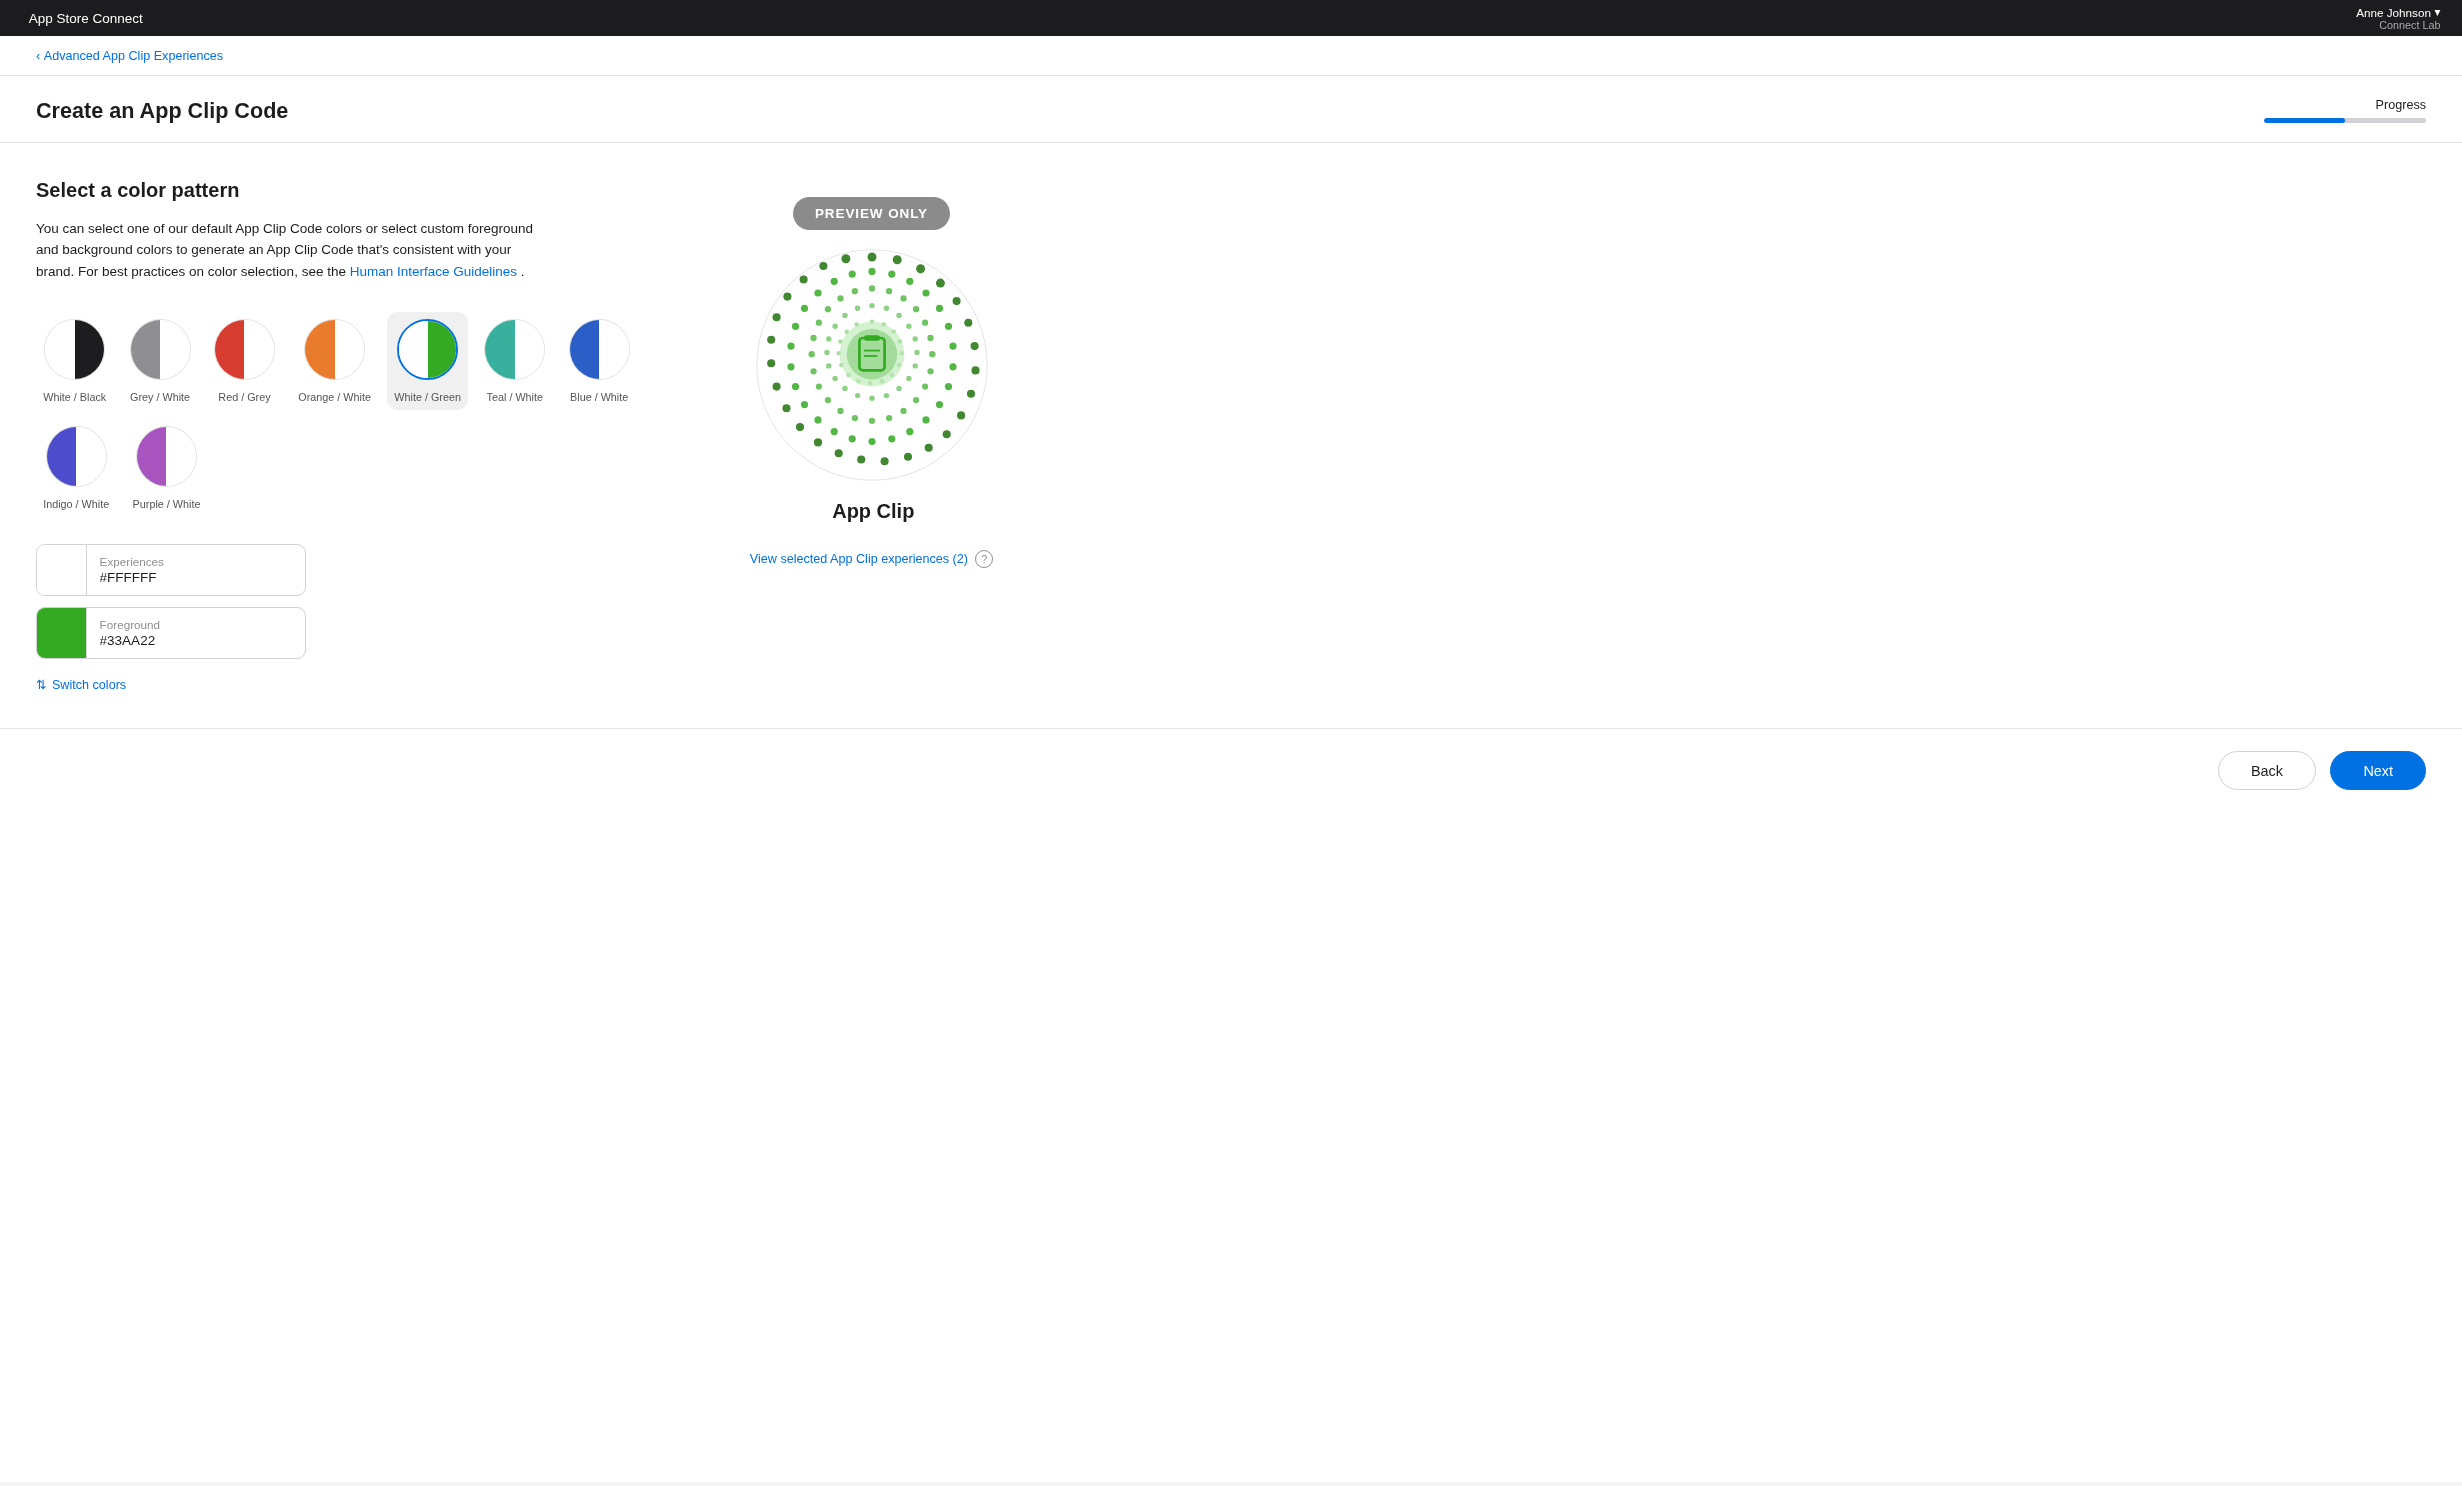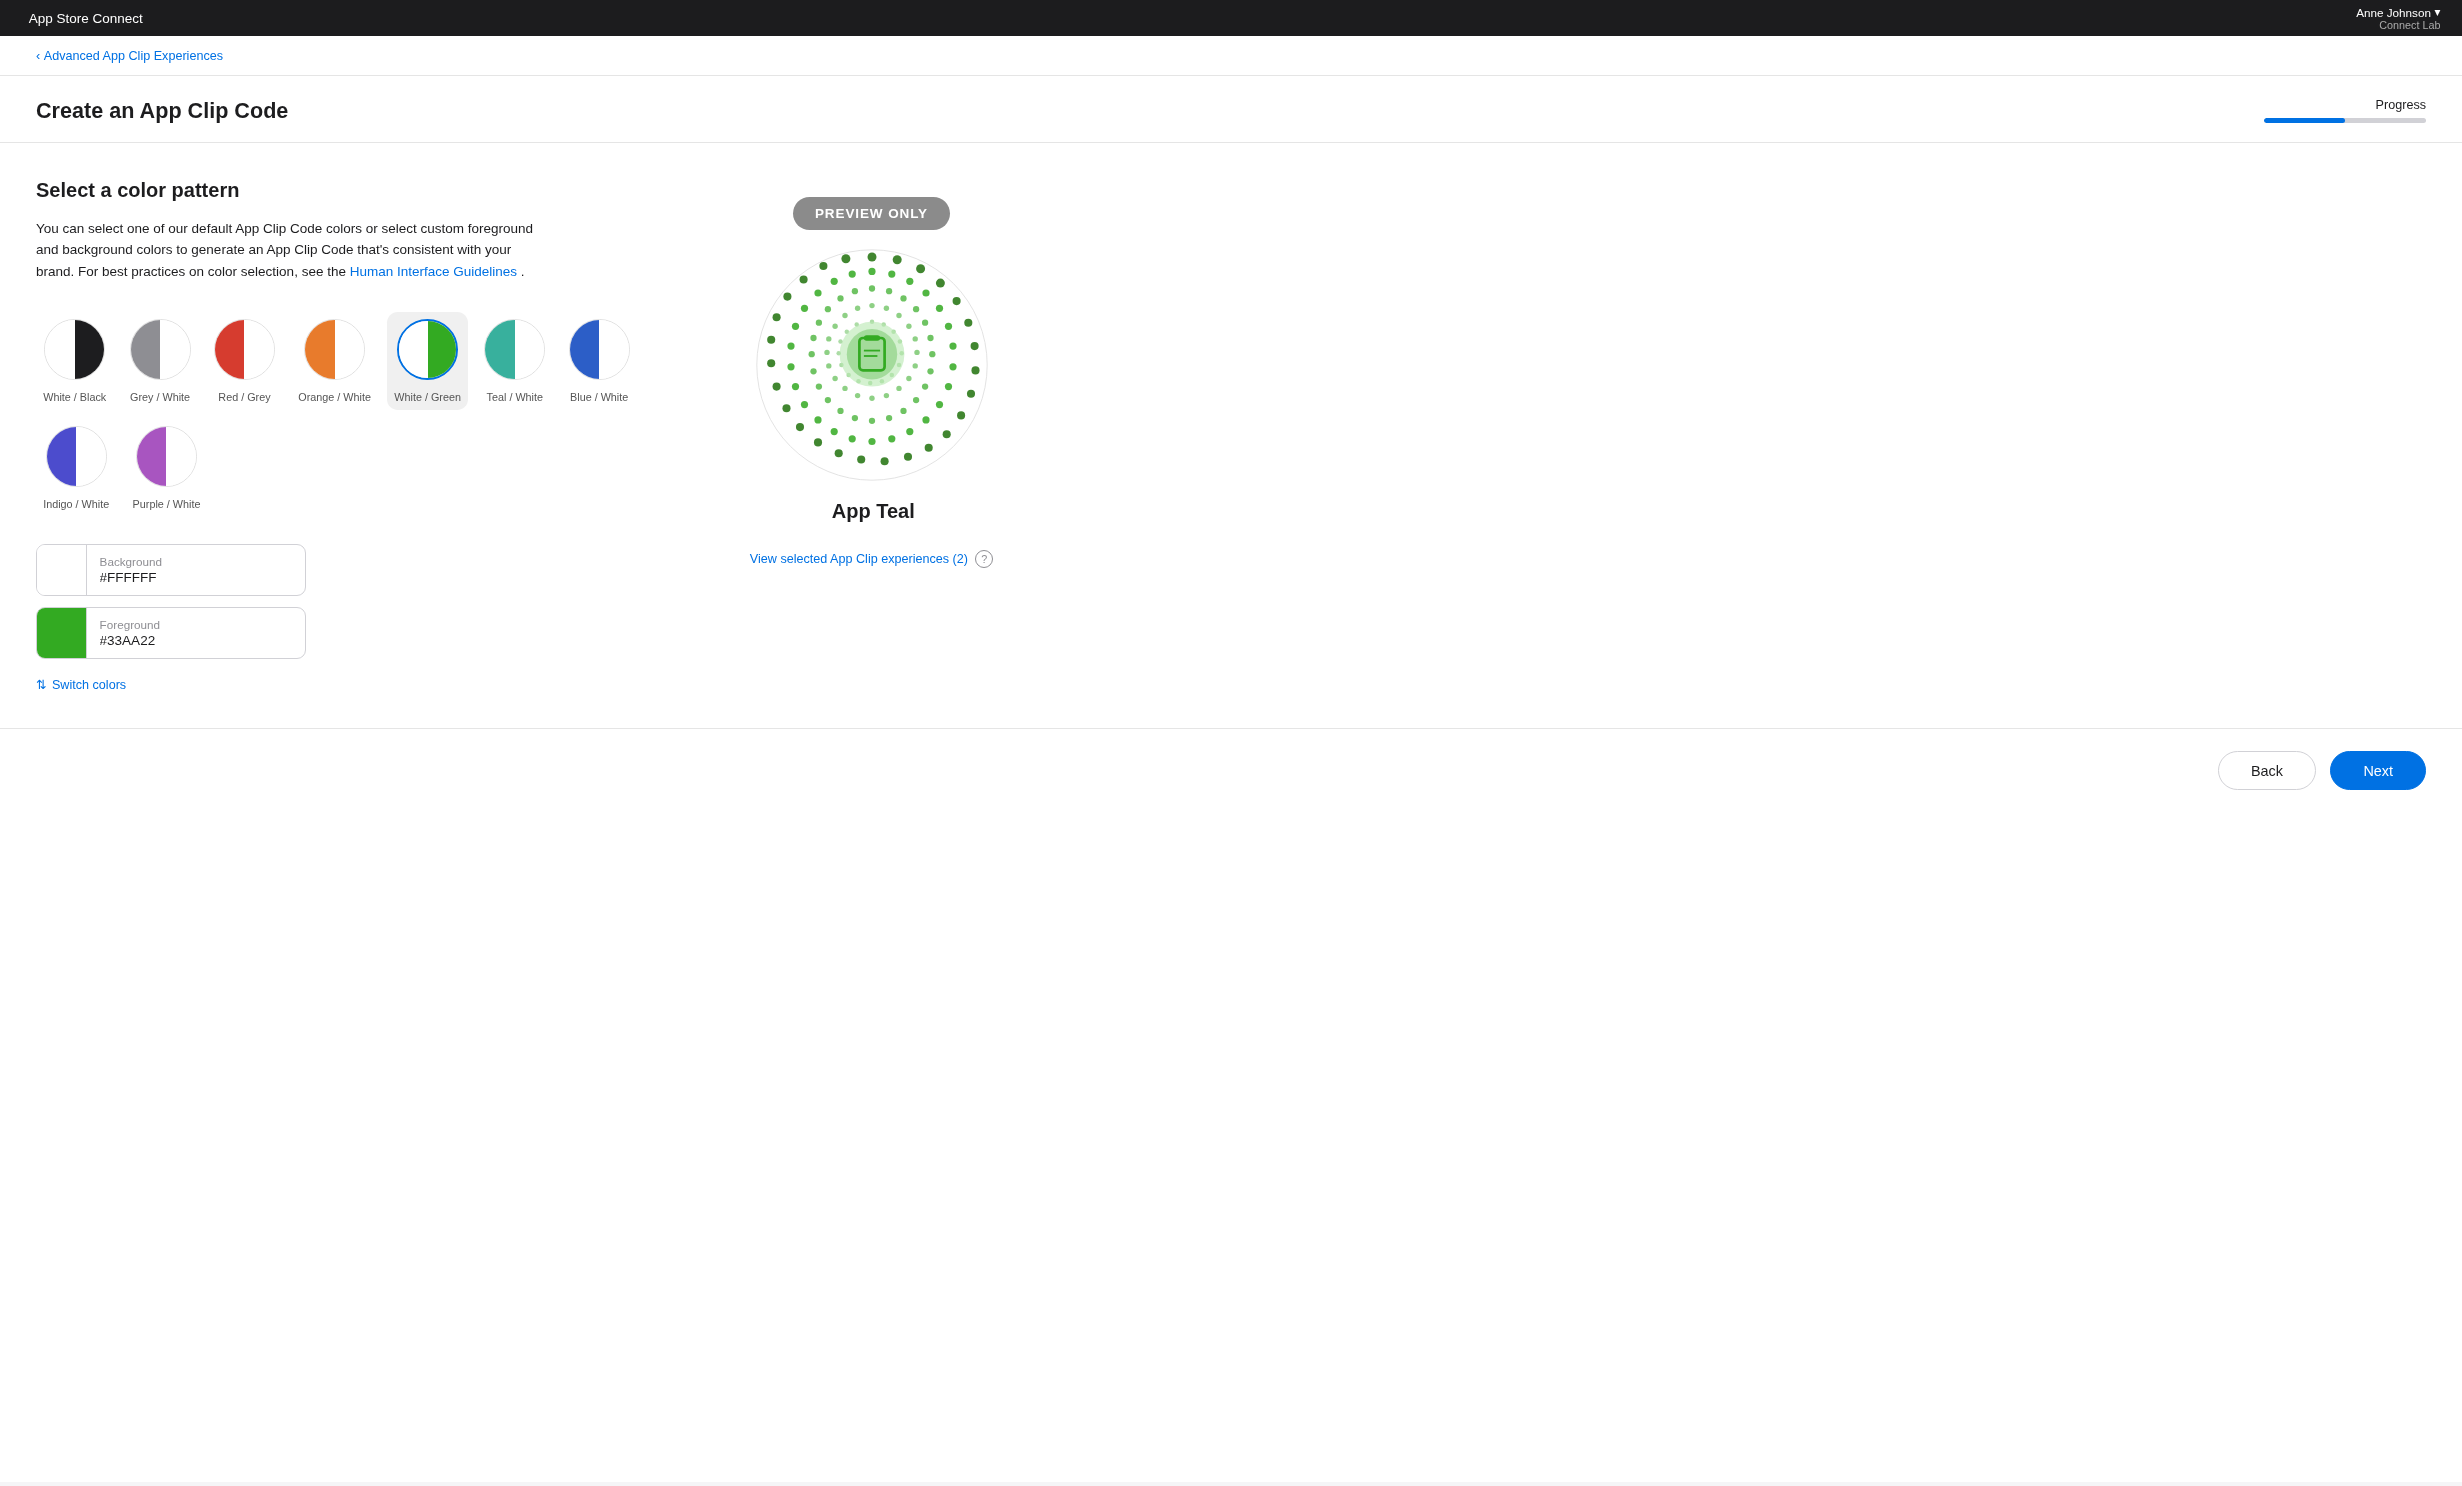--- a/index.html
+++ b/index.html
@@ -479,21 +479,21 @@
           <span class="color-label">Purple / White</span>
         </div>
 
       </div>
 
       <div class="color-inputs">
 
         <div class="color-input-row">
           <div class="color-swatch" style="background:#FFFFFF;"></div>
           <div class="color-input-info">
-            <span class="color-input-label">Background</span>
+            <span class="color-input-label">Experiences</span>
             <input class="color-input-value" type="text" value="#FFFFFF" style="">
           </div>
         </div>
 
         <div class="color-input-row">
           <div class="color-swatch" style="background:#33AA22;"></div>
           <div class="color-input-info">
             <span class="color-input-label">Foreground</span>
             <input class="color-input-value" type="text" value="#33AA22" style="">
           </div>
@@ -652,21 +652,21 @@
 
             <rect x="116" y="100" width="28" height="36" rx="4" fill="none" stroke="#33AA22" stroke-width="3"></rect>
             <rect x="121" y="97" width="18" height="6" rx="3" fill="#33AA22"></rect>
             <line x1="121" y1="114" x2="139" y2="114" stroke="#33AA22" stroke-width="2"></line>
             <line x1="121" y1="120" x2="136" y2="120" stroke="#33AA22" stroke-width="2"></line>
           </svg>
         </div>
 
         <div class="app-clip-logo">
           <span class="apple-logo-text"></span>
-          <span>App Teal</span>
+          <span>App Clip</span>
         </div>
 
         <div class="view-experiences">
           <a style="color:#0071e3; text-decoration:none;" href="#">
             <span>View selected App Clip experiences (2)</span>
           </a>
           <div class="help-icon">?</div>
         </div>
 
       </div>

